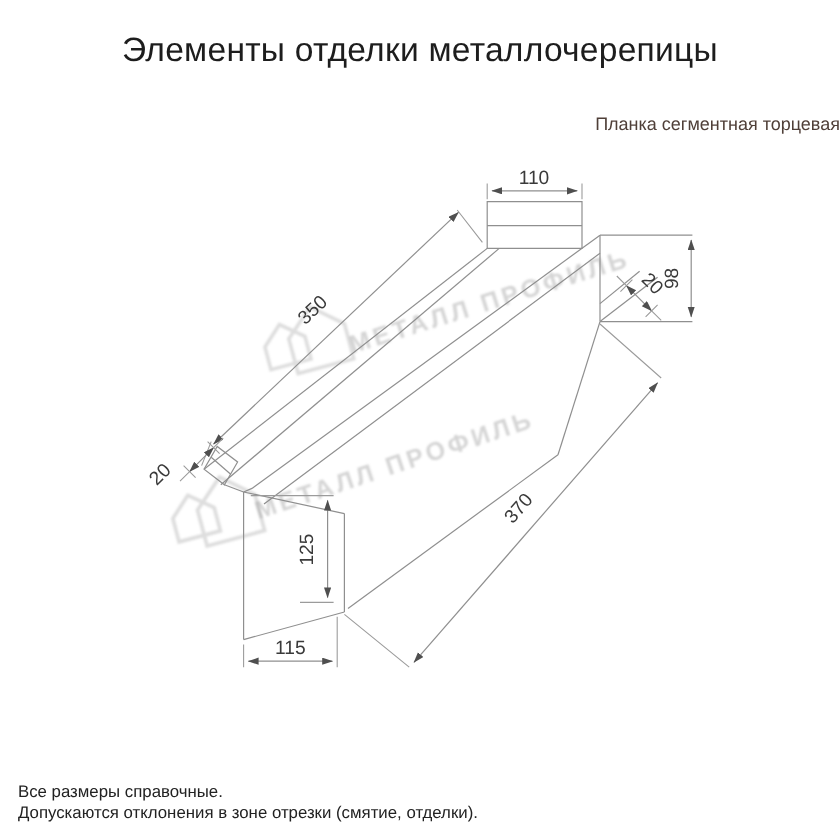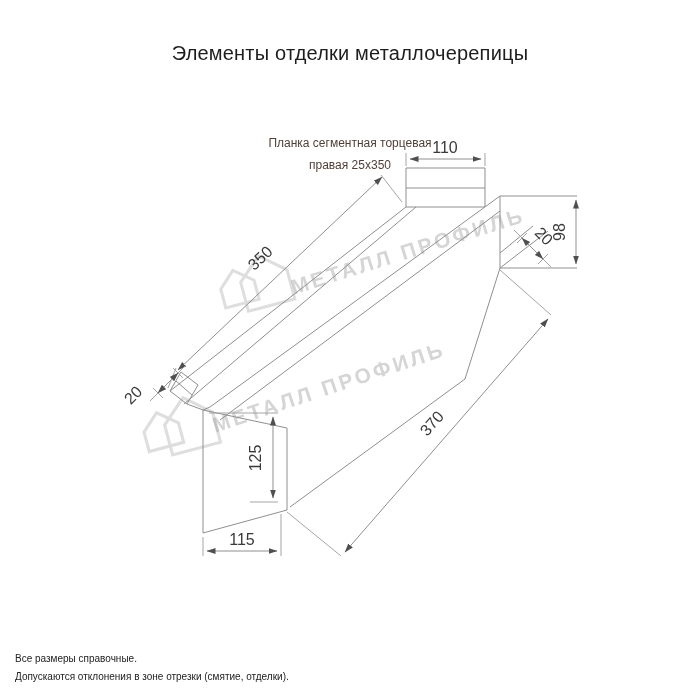--- a/index.html
+++ b/index.html
@@ -2,49 +2,48 @@
 <html><head>
 <meta charset="utf-8">
 <style>
   html,body{margin:0;padding:0;background:#ffffff;}
   #page{
     position:relative;width:700px;height:700px;background:#ffffff;overflow:hidden;
     font-family:"Liberation Sans", sans-serif;
   }
   #title{
     position:absolute;top:26px;left:0;width:100%;text-align:center;
-    font-size:20px;color:#1d1d1d;letter-spacing:.2px;margin-top:16px;
+    font-size:28px;color:#1d1d1d;letter-spacing:.2px;
   }
   #subtitle{
-    position:absolute;top:93px;left:0;width:100%;text-align:center;
-    font-size:12px;line-height:22px;color:#4f3f38;margin-top:39px;
+    position:absolute;top:93px;left:0;width:100%;text-align:right;
+    font-size:15px;line-height:22px;color:#4f3f38;
   }
   #footnotes{
     position:absolute;left:15px;top:650px;
-    font-size:10px;line-height:18px;color:#222;
+    font-size:14px;line-height:18px;color:#222;
   }
   svg{position:absolute;left:0;top:0;}
   .partline{stroke:#8f8f8f;stroke-width:1;fill:none;}
   .dimline{stroke:#8f8f8f;stroke-width:1;fill:none;}
   .extline{stroke:#9b9b9b;stroke-width:0.9;fill:none;}
   .dimtext{font-family:"Liberation Sans",sans-serif;font-size:16px;fill:#3a3a3a;}
   .wm-text{font-family:"Liberation Sans",sans-serif;font-weight:bold;font-size:21px;
            letter-spacing:3px;fill:#9b9b9b;opacity:.42;}
   .wm-house{stroke:#bdbdbd;stroke-width:2;fill:none;opacity:.5;}
 </style>
 </head>
 <body>
 
 <div id="page">
 
   <div id="title">Элементы отделки металлочерепицы</div>
 
   <div id="subtitle">
     <div>Планка сегментная торцевая</div>
-    <div>правая 25х350</div>
   </div>
 
   <svg width="700" height="700" viewBox="0 0 700 700">
     <defs>
       <marker id="arr" markerUnits="userSpaceOnUse" markerWidth="10" markerHeight="8" refX="8.5" refY="3" orient="auto-start-reverse">
         <path d="M0,0 L9,3 L0,6 Z" fill="#4f4f4f"></path>
       </marker>
       <filter id="soft">
           <feGaussianBlur stdDeviation="0.7"></feGaussianBlur>
         </filter>

